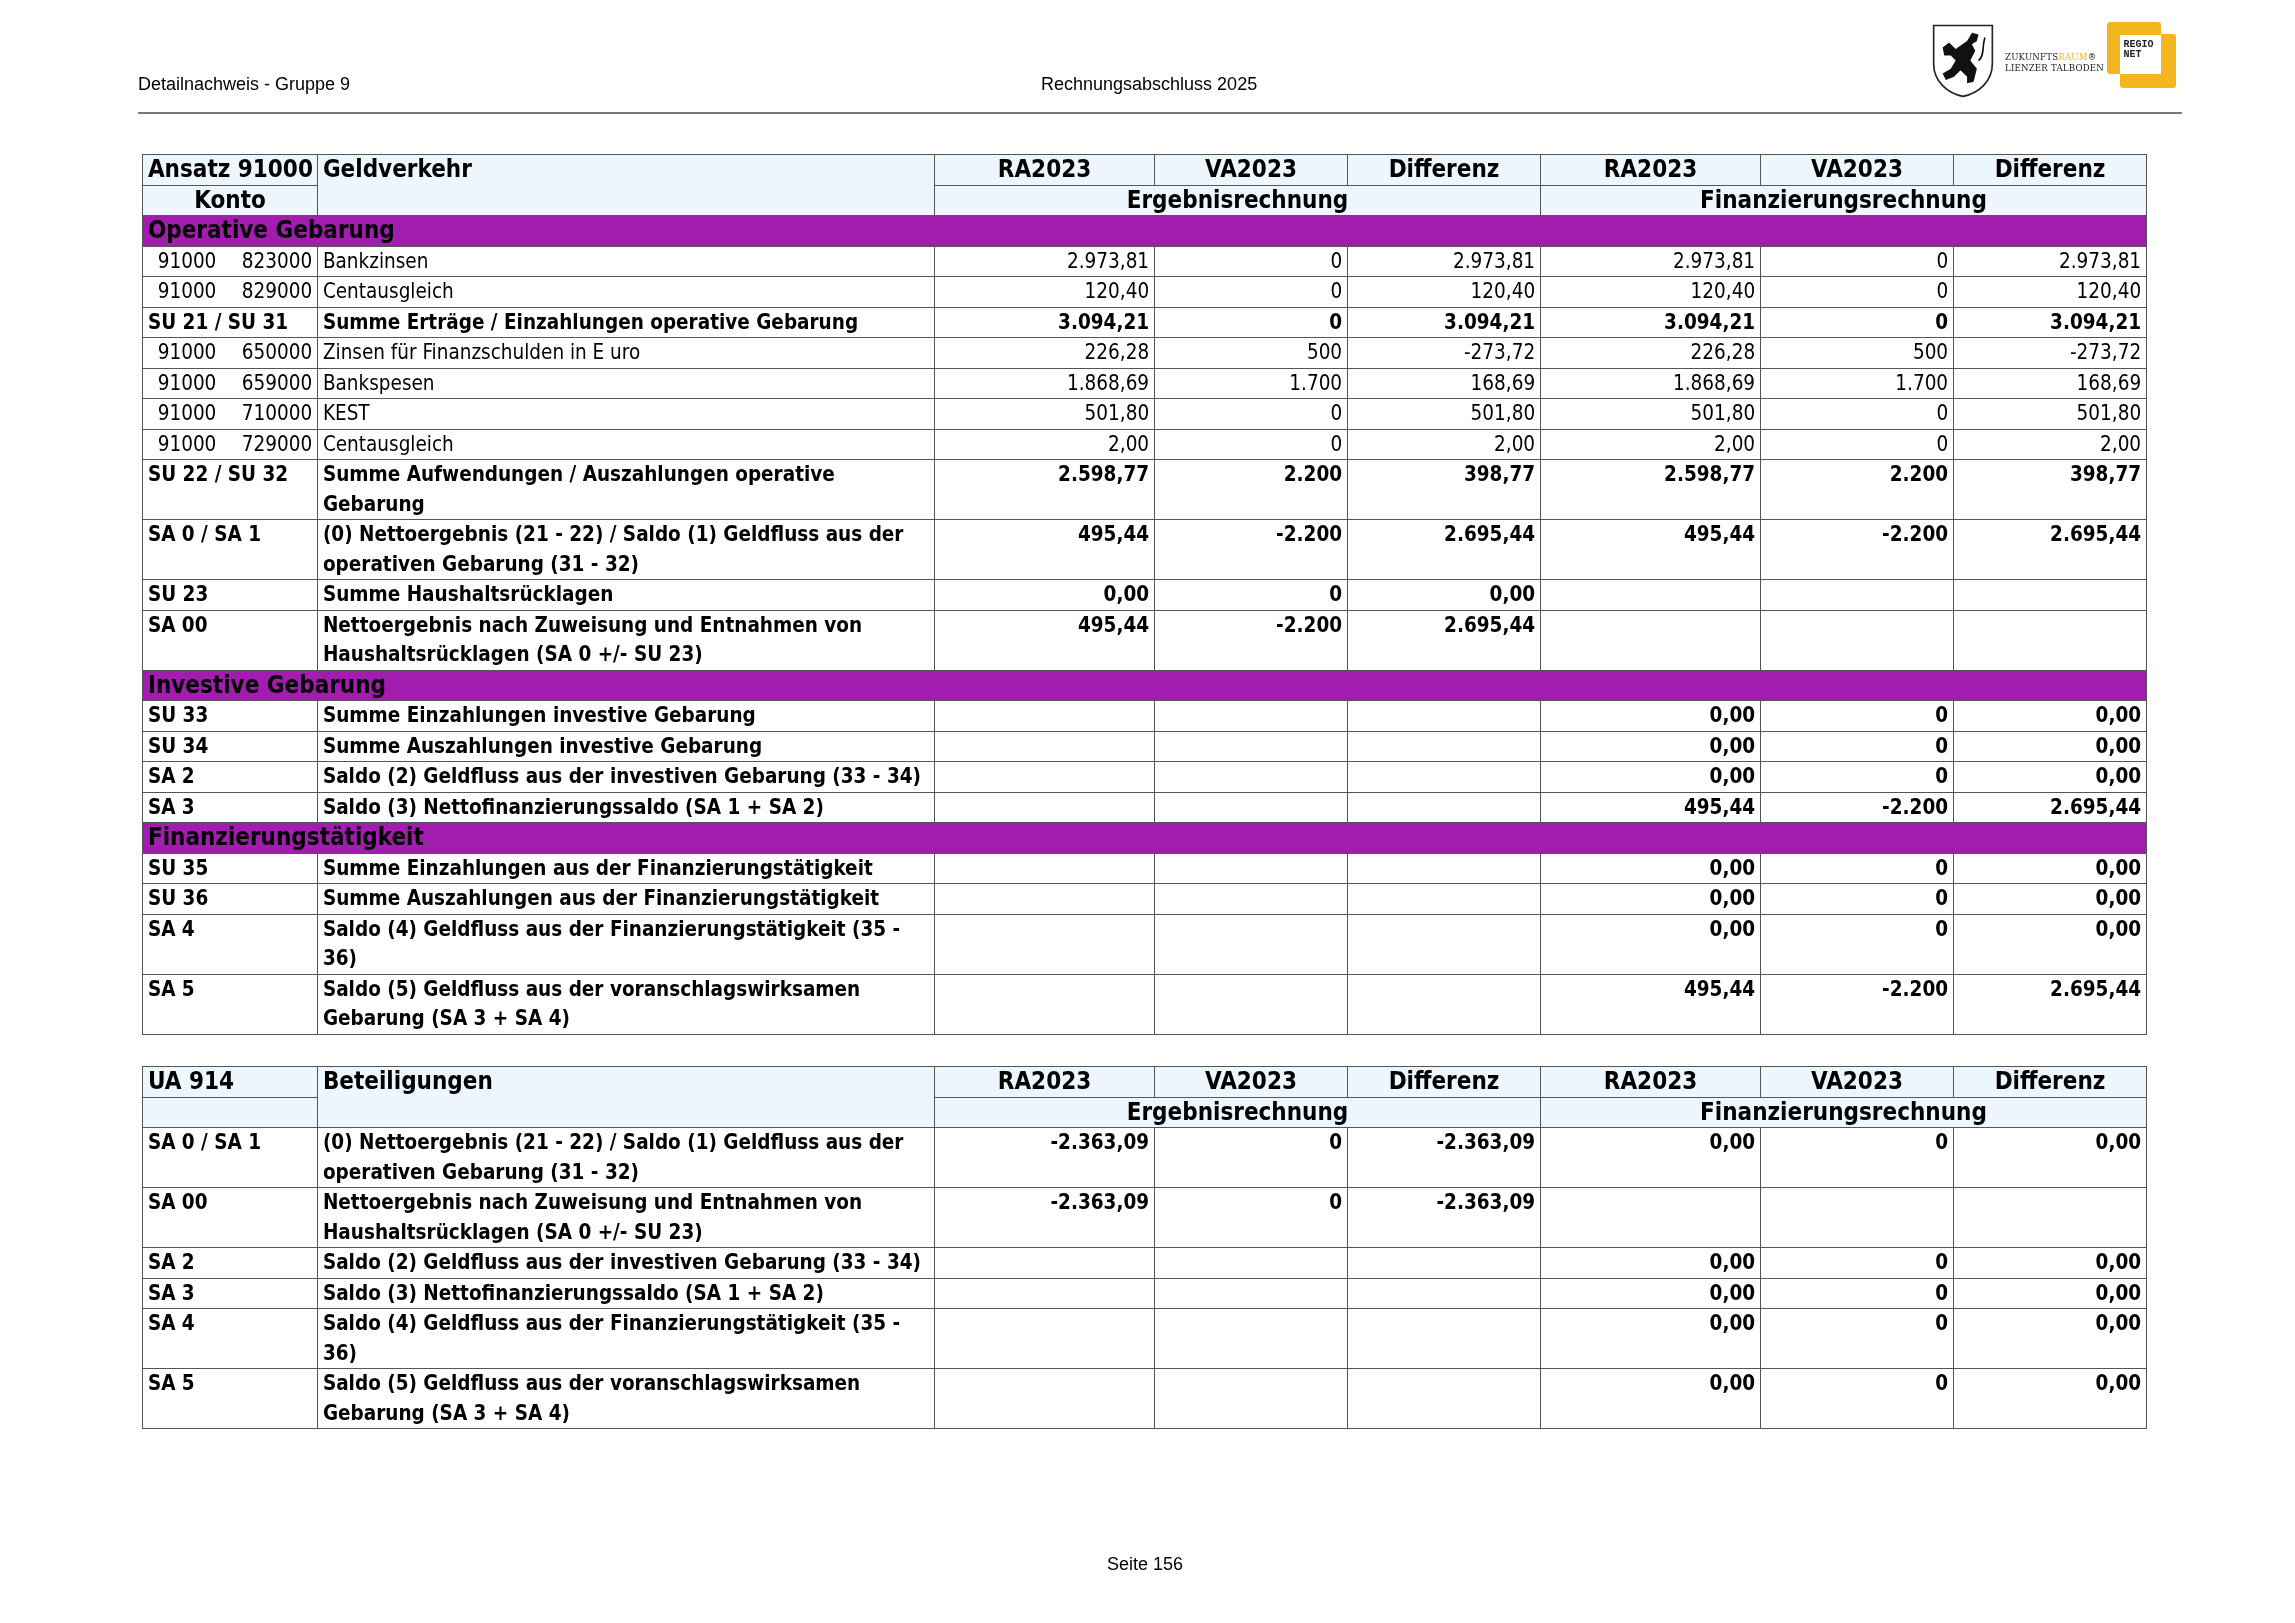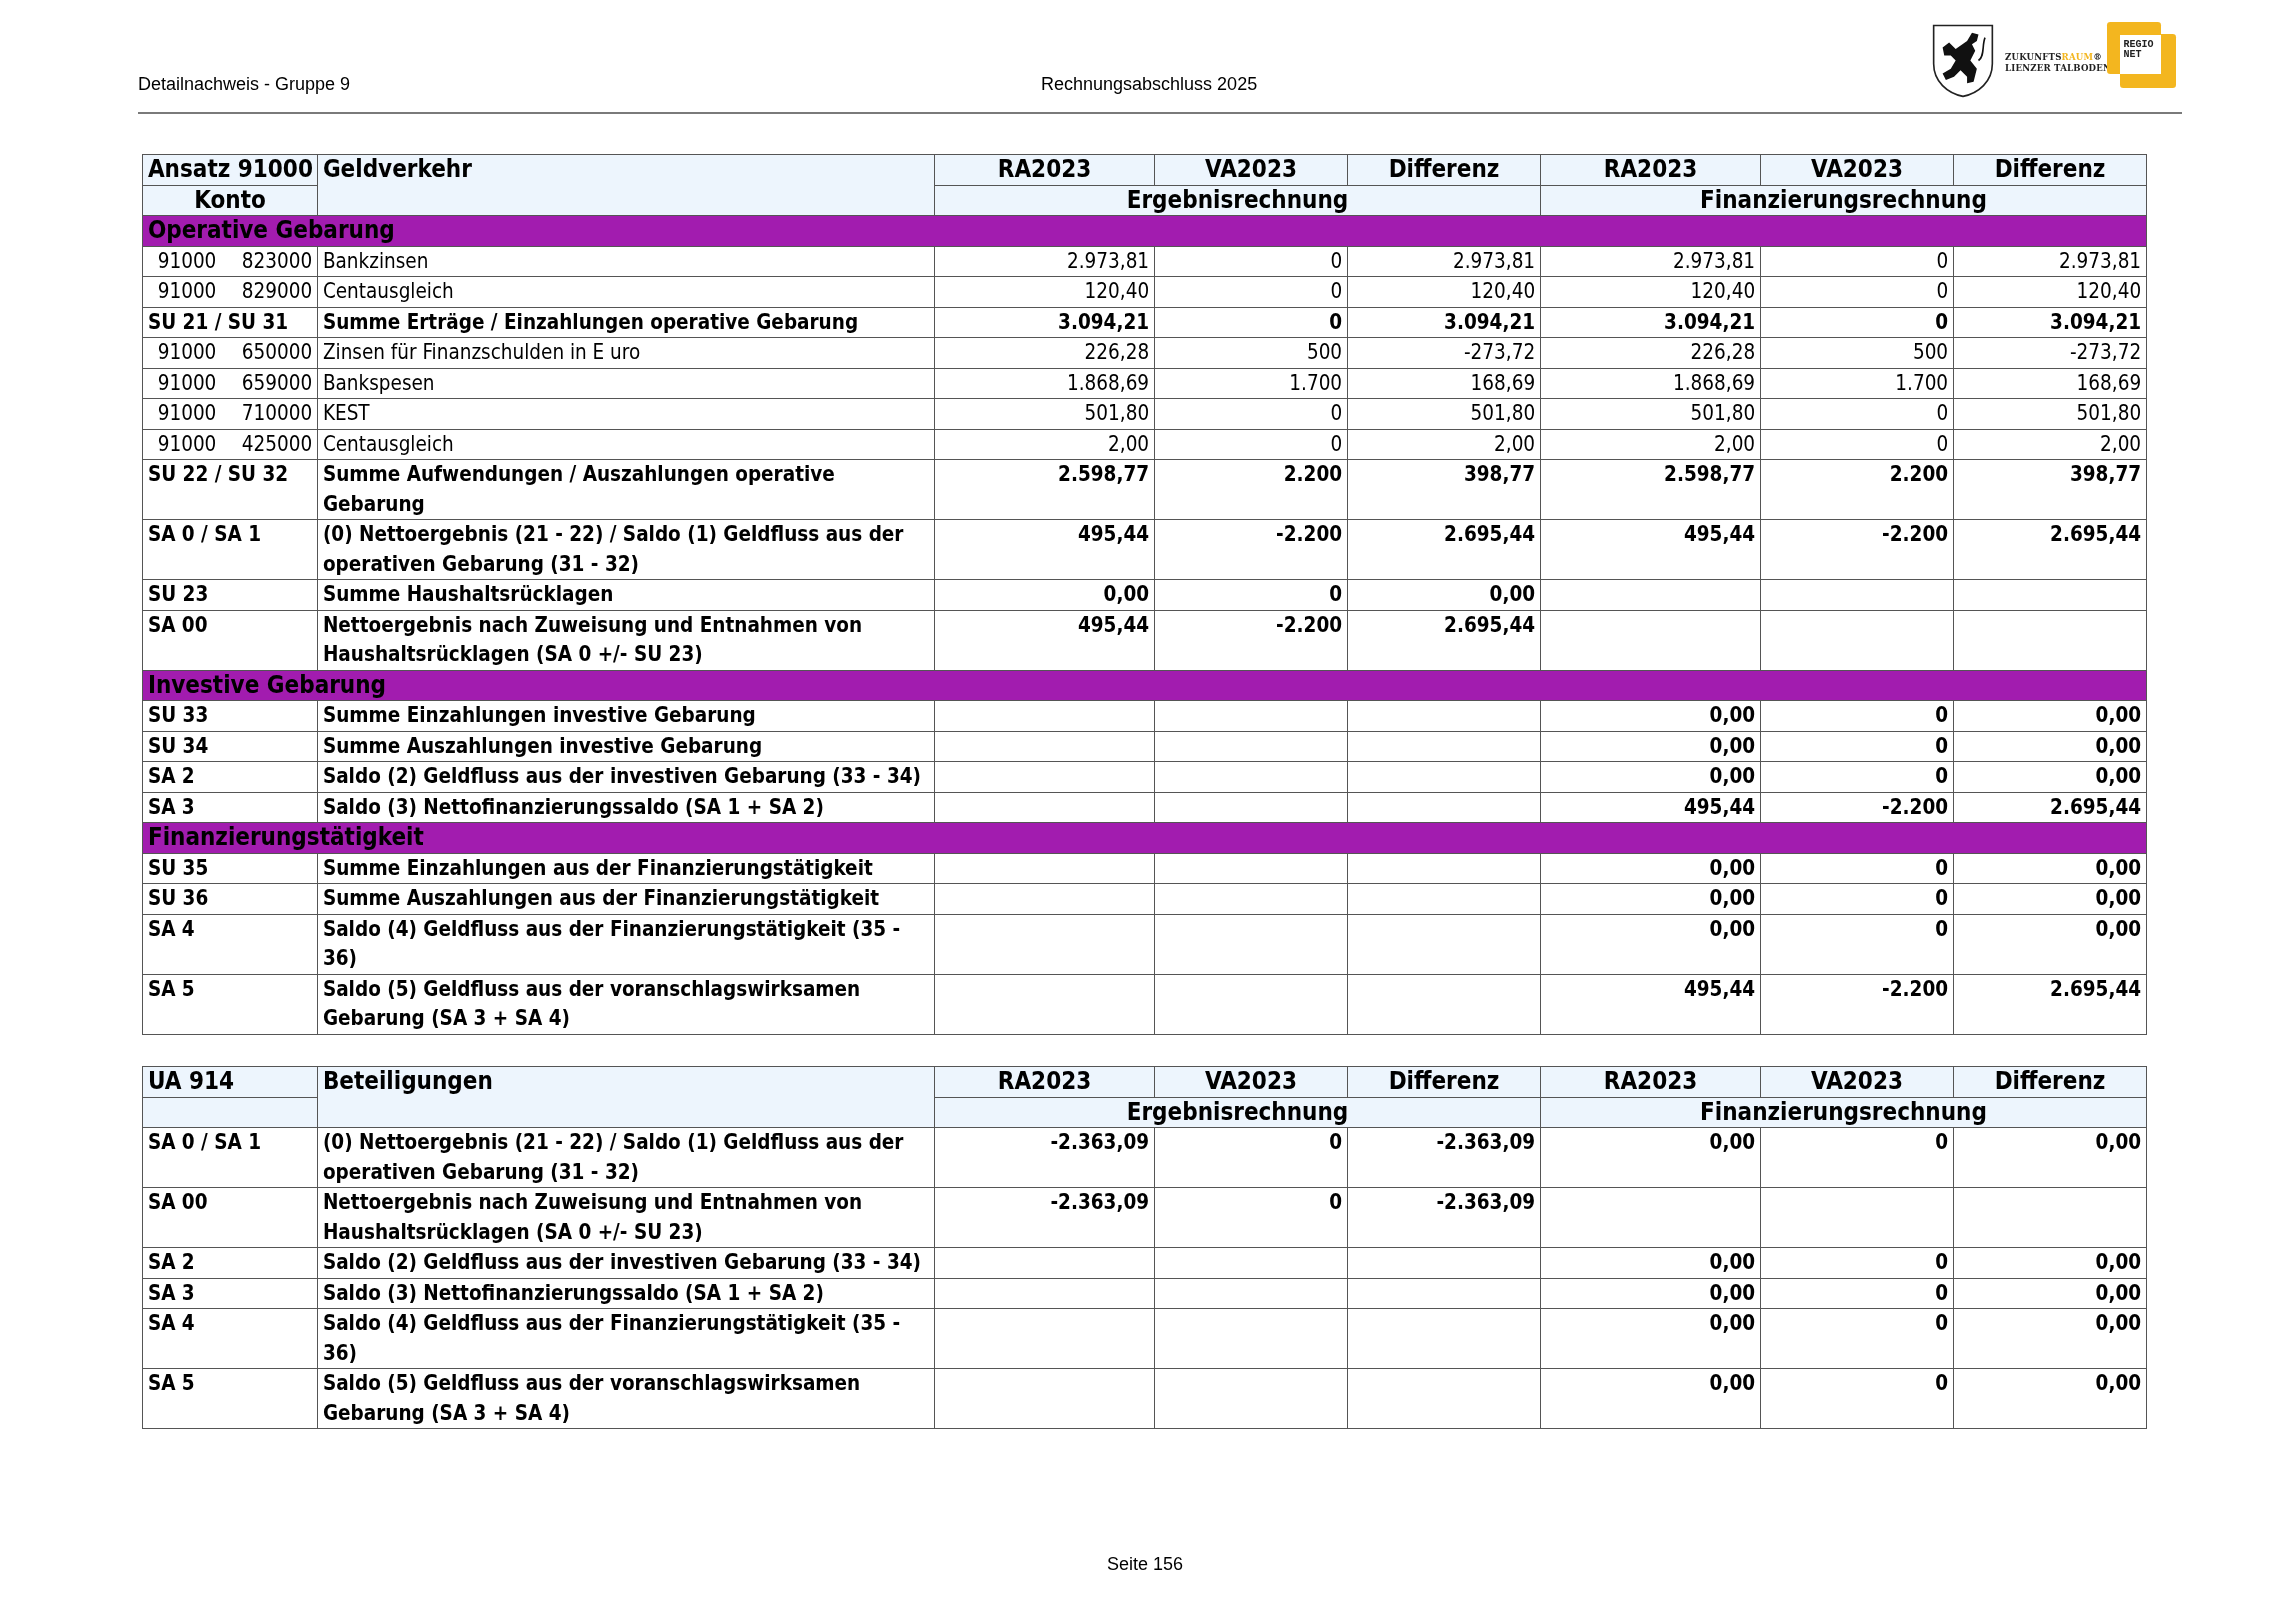--- a/index.html
+++ b/index.html
@@ -3,21 +3,21 @@
 <meta charset="utf-8">
 <style>
   html, body { margin:0; padding:0; background:#ffffff; }
   body { width:2295px; height:1623px; position:relative; overflow:hidden;
          font-family:"DejaVu Sans Condensed","DejaVu Sans","Liberation Sans",sans-serif; color:#000; }
   .hdr-left { position:absolute; left:138px; top:74px; font-size:18px; font-family:"Liberation Sans",sans-serif; }
   .hdr-center { position:absolute; left:1041px; top:74px; font-size:18px; font-family:"Liberation Sans",sans-serif; }
   .hdr-rule { position:absolute; left:138px; top:112px; width:2044px; height:1.6px; background:#7a7a7a; }
   .logos { position:absolute; left:1931px; top:18px; width:262px; height:85px; }
   .shield { position:absolute; left:0; top:4.9px; width:64px; height:75px; }
-  .zk { position:absolute; left:74px; top:34px; font-family:"DejaVu Serif",serif; font-weight:bold; font-size:8.6px; line-height:10.7px; color:#222; letter-spacing:0.2px; }
+  .zk { position:absolute; left:74px; top:34px; font-family:"DejaVu Serif",serif; font-weight:normal; font-size:8.6px; line-height:10.7px; color:#222; letter-spacing:0.2px; }
   .zk .raum { color:#f3b61f; }
   .rn { position:absolute; left:176px; top:4.1px; width:70px; height:67px; }
   .rn .back { position:absolute; left:13px; top:11.5px; width:56px; height:54px; background:#f3b61f; border-radius:3.3px; }
   .rn .front { position:absolute; left:0; top:0; width:54px; height:52px; background:#f3b61f; border-radius:3.3px; }
   .rn .hole { position:absolute; left:13px; top:13px; width:41px; height:39px; background:#fff; }
   .rn .txt { position:absolute; left:16.4px; top:18px; font-family:Liberation Mono, monospace; font-weight:bold; font-size:10px; line-height:9.8px; color:#222; }
 
   table.fin { position:absolute; left:142px; border-collapse:collapse; table-layout:fixed; width:2005px; font-size:20.5px; }
   table.fin td { border:1.6px solid #555; padding:0 4.9px; vertical-align:top; line-height:29.5px; overflow:hidden; white-space:nowrap; }
   table.fin col.c1 { width:175px; } table.fin col.c2 { width:617px; }
@@ -174,21 +174,21 @@
         <td class="num">0</td>
         <td class="num">501,80</td>
         <td class="num">501,80</td>
         <td class="num">0</td>
         <td class="num">501,80</td>
       </tr>
       <tr>
         <td>
           <div class="acct">
             <span>91000</span>
-            <span>425000</span>
+            <span>729000</span>
           </div>
         </td>
         <td class="wrap">Centausgleich</td>
         <td class="num">2,00</td>
         <td class="num">0</td>
         <td class="num">2,00</td>
         <td class="num">2,00</td>
         <td class="num">0</td>
         <td class="num">2,00</td>
       </tr>

